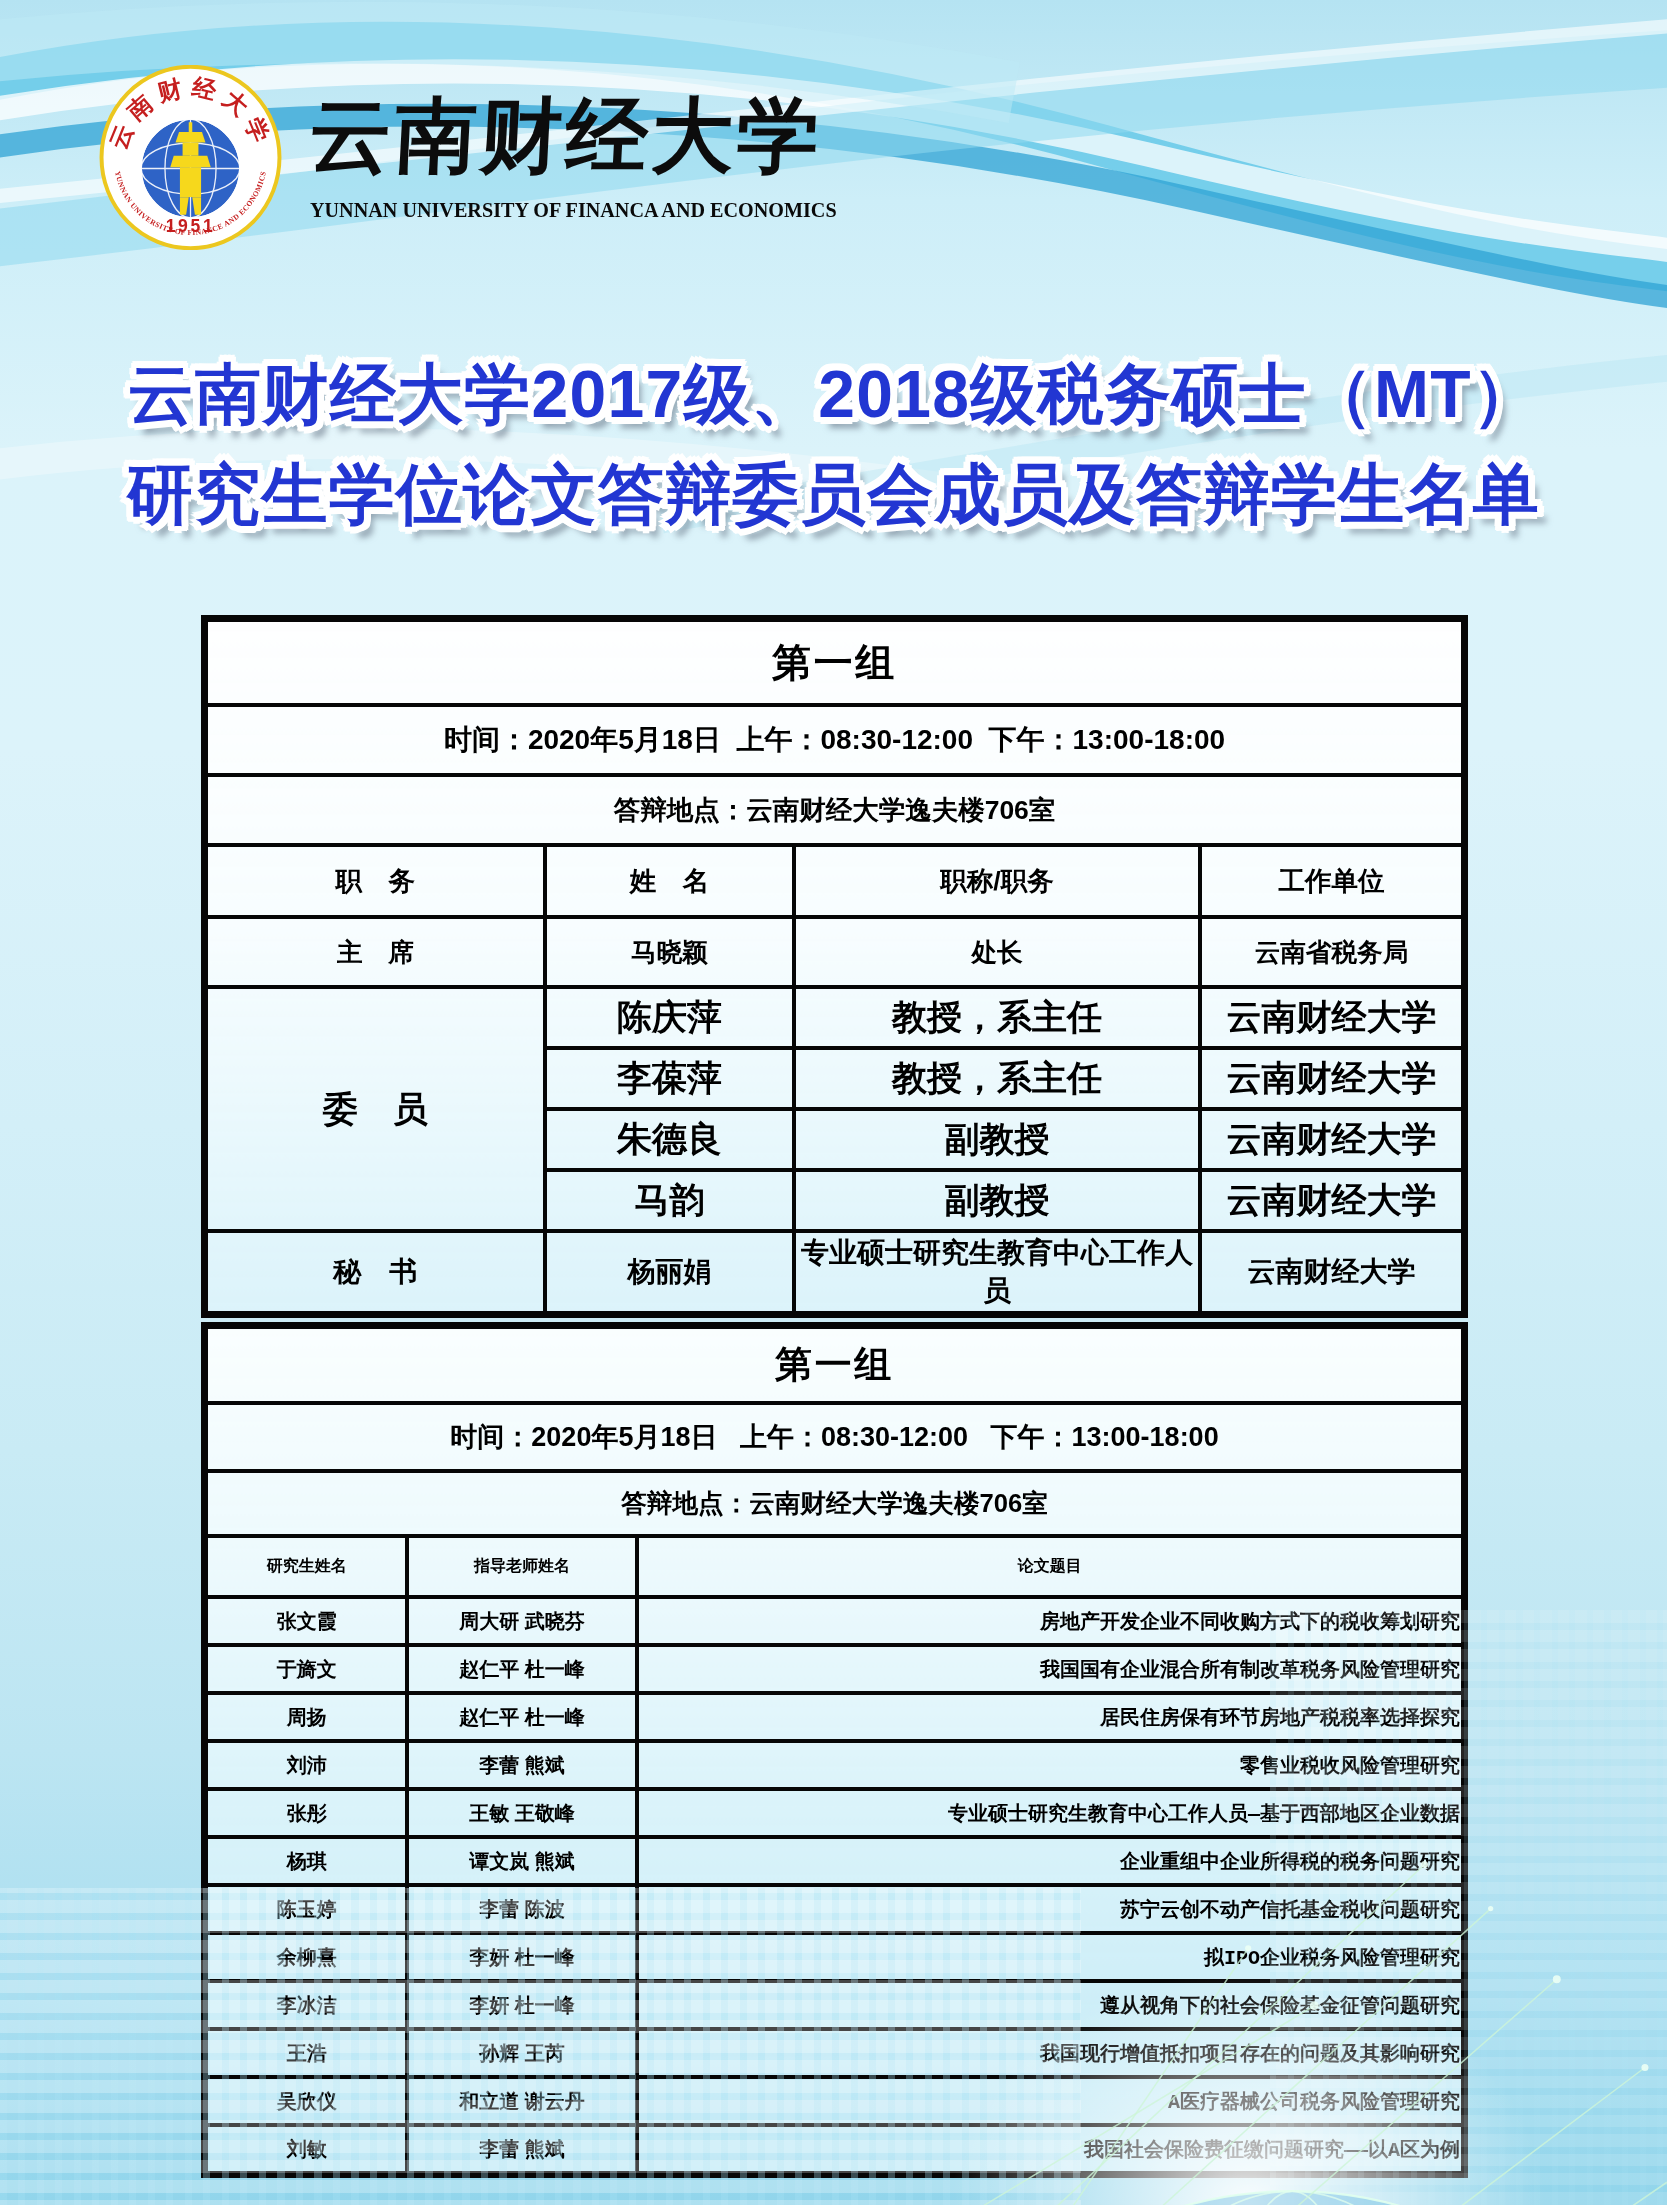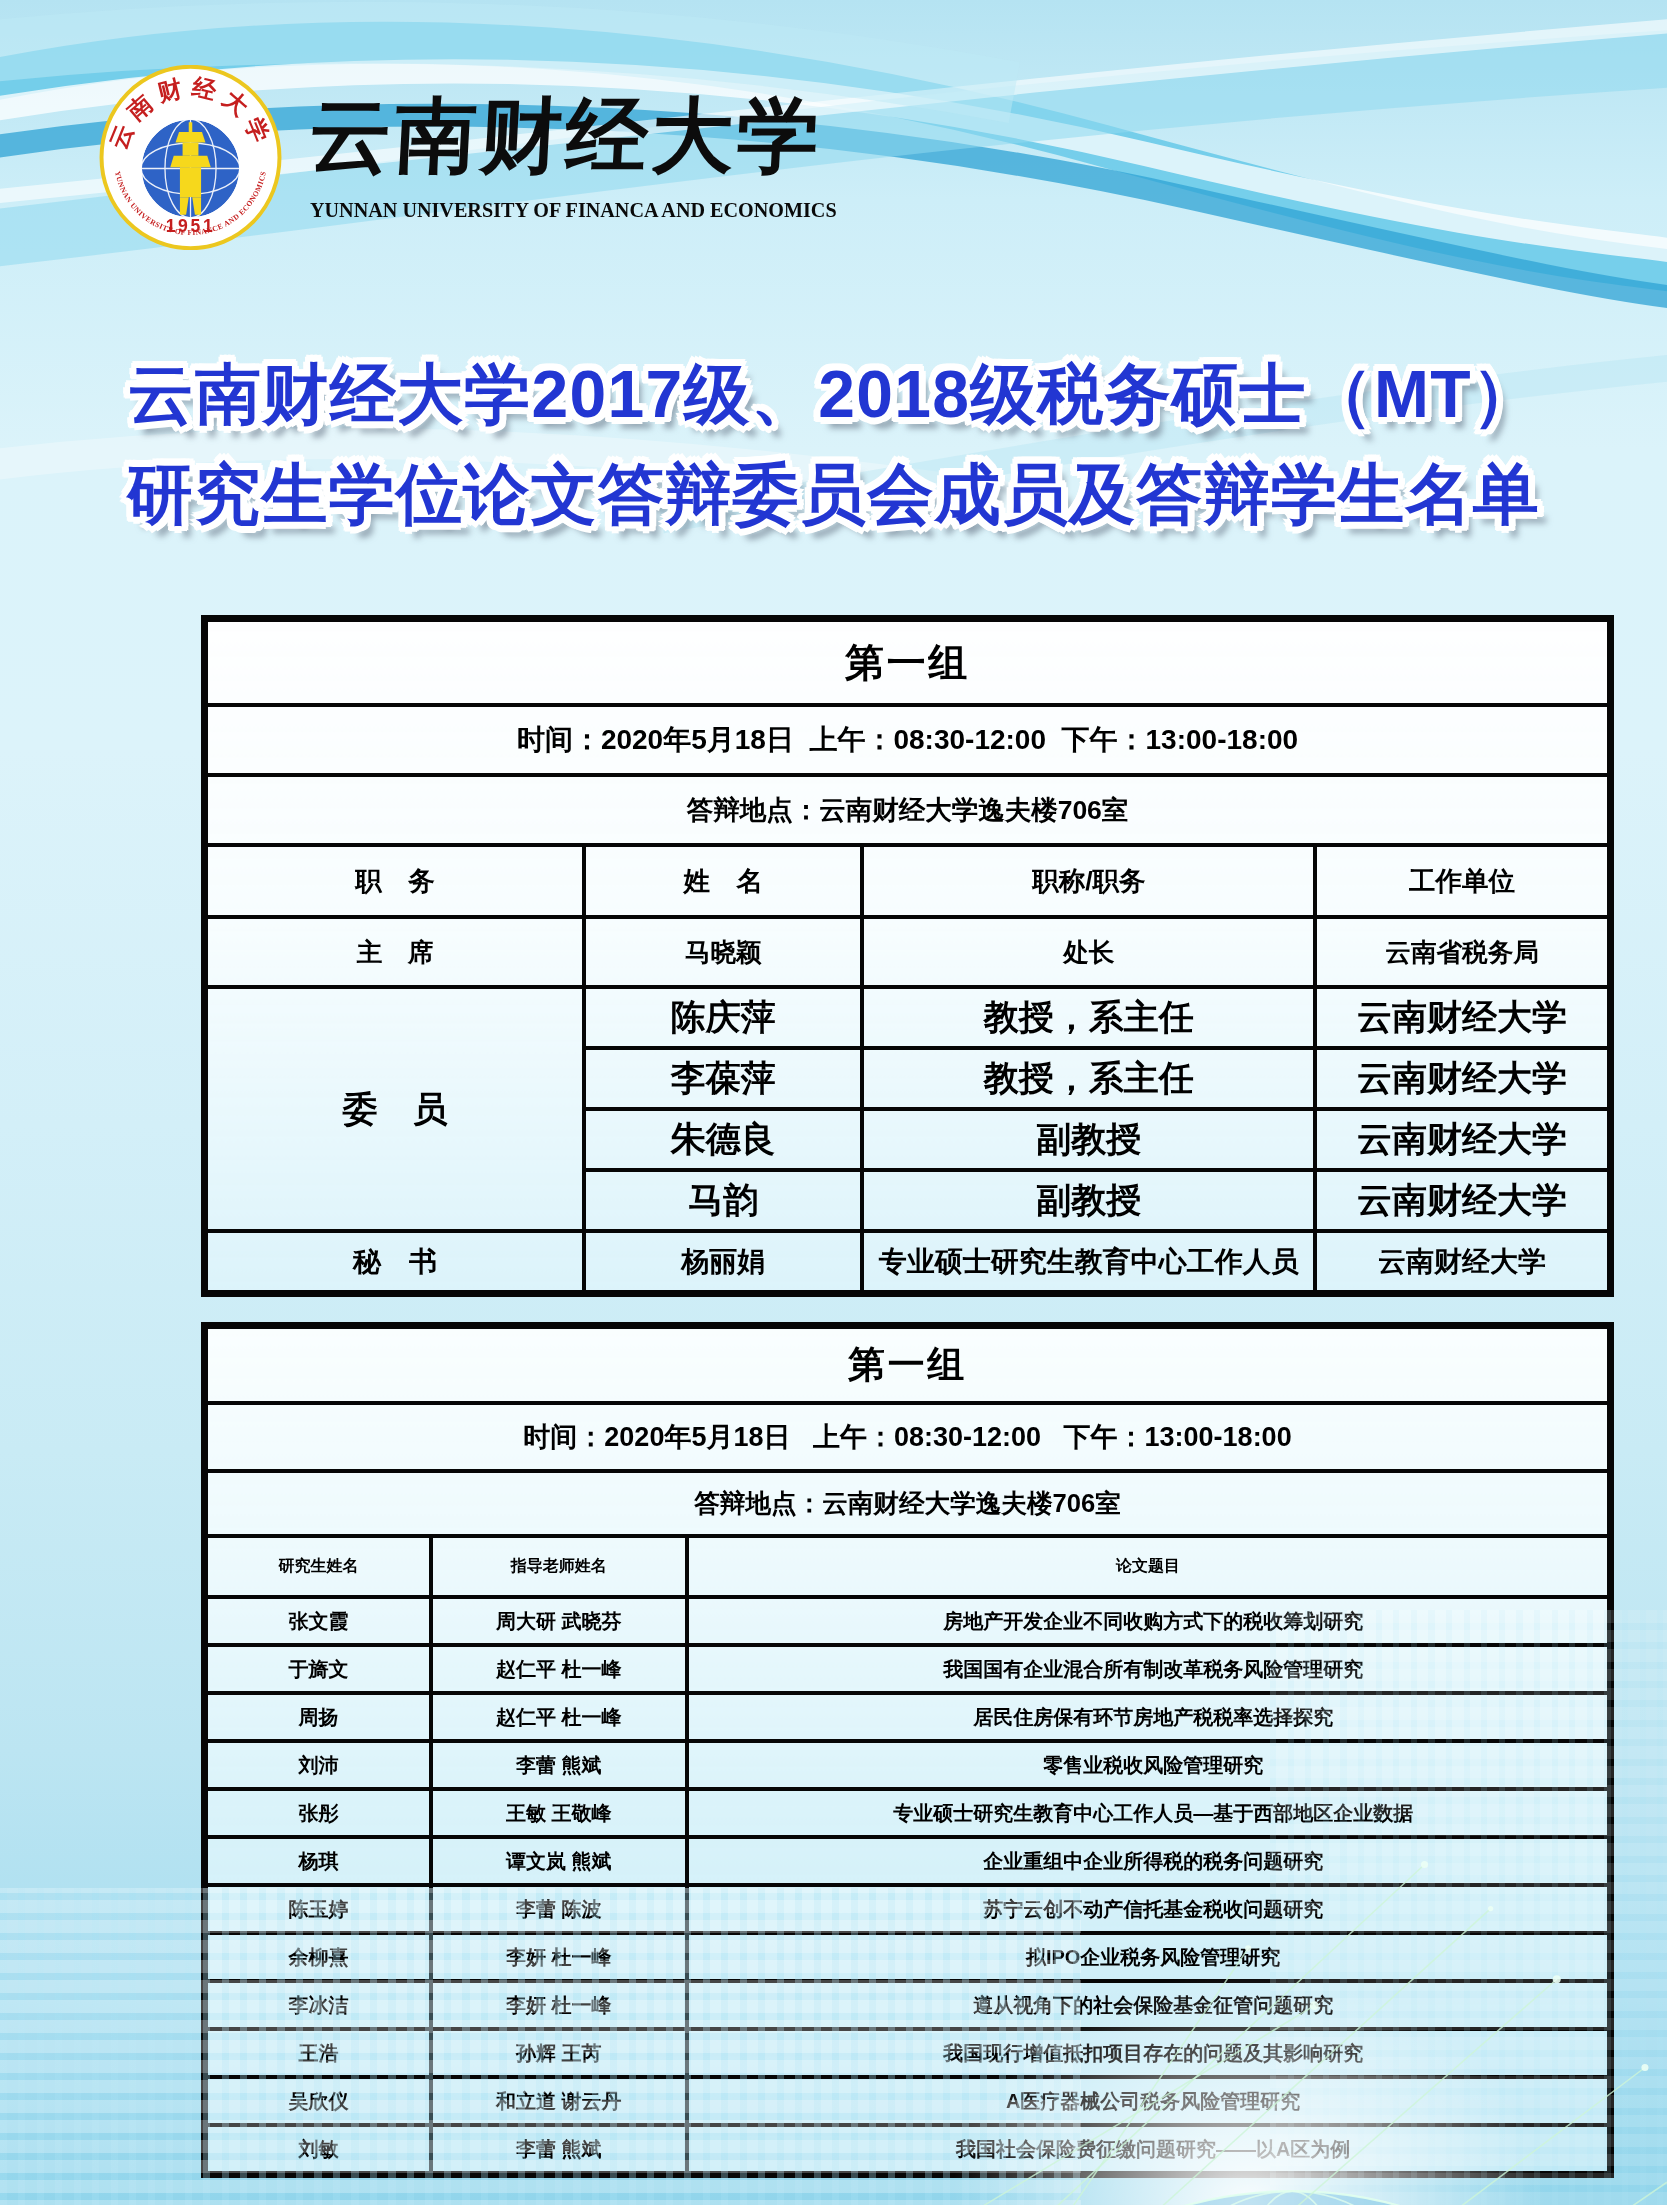--- a/index.html
+++ b/index.html
@@ -56,21 +56,21 @@
       -5.3px -5.3px 0 #fff, 5.3px -5.3px 0 #fff, -5.3px 5.3px 0 #fff, 5.3px 5.3px 0 #fff,
       -7px 0 0 #fff, 7px 0 0 #fff, 0 -7px 0 #fff, 0 7px 0 #fff,
       -4px -6.6px 0 #fff, 4px -6.6px 0 #fff, -6.6px 4px 0 #fff, 6.6px 4px 0 #fff,
       8.8px 10.6px 6.2px rgba(105,118,135,.65);
     white-space:nowrap;
   }
   .main-title .line2 { margin-top:34px; }
 
   
   table.tbl {
-    position:absolute; left:201px; width:1413px;
+    position:absolute; left:201px; width:1267px;
     border-collapse:collapse; table-layout:fixed;
     border:7px solid #060606;
   }
   table.tbl td {
     border:4px solid #060606; color:#000; font-weight:700;
     text-align:center; vertical-align:middle; overflow:hidden;
   }
   .pre { white-space:pre; }
 
   
@@ -84,21 +84,21 @@
   .tbl1 tr.t1-sec   td { height:55px; font-size:28px; }
   .tbl1 td.dutycell { font-size:23px; }
 
   
   .tbl2 { top:1322px; background: linear-gradient(180deg, rgba(252,255,255,.95) 0%, rgba(240,251,254,.9) 30%, rgba(222,245,251,.85) 60%, rgba(205,238,248,.8) 100%); }
   .tbl2 tr.t2-group td { height:70px; font-size:37px; letter-spacing:2.6px; }
   .tbl2 tr.t2-time  td { height:62px; font-size:27px; }
   .tbl2 tr.t2-loc   td { height:59px; font-size:25.6px; }
   .tbl2 tr.t2-head  td { height:55px; font-size:16px; }
   .tbl2 tr.t2-row   td { height:42px;  font-size:20px; }
-  .tbl2 td.thesis { text-align:center; padding-left:11.5px; }
+  .tbl2 td.thesis { text-align:right; padding-left:11.5px;font-family:Liberation Mono, monospace; }
 </style>
 </head>
 <body>
 
 <div class="page">
 
   <svg class="abs waves-top" viewBox="0 0 3780 1300" preserveAspectRatio="none">
     <path d="M -60 190 C 800 10, 1700 110, 2500 330 S 3500 580, 3840 620" fill="none" stroke="#6ccbe9" stroke-width="95" opacity="0.9"></path>
     <path d="M -60 255 C 900 90, 1800 160, 2600 350 S 3600 540, 3840 575" fill="none" stroke="#ffffff" stroke-width="55" opacity="0.75"></path>
     <path d="M -60 340 C 900 190, 1900 270, 2700 450 S 3660 660, 3840 680" fill="none" stroke="#2fa3d4" stroke-width="52" opacity="0.75"></path>

